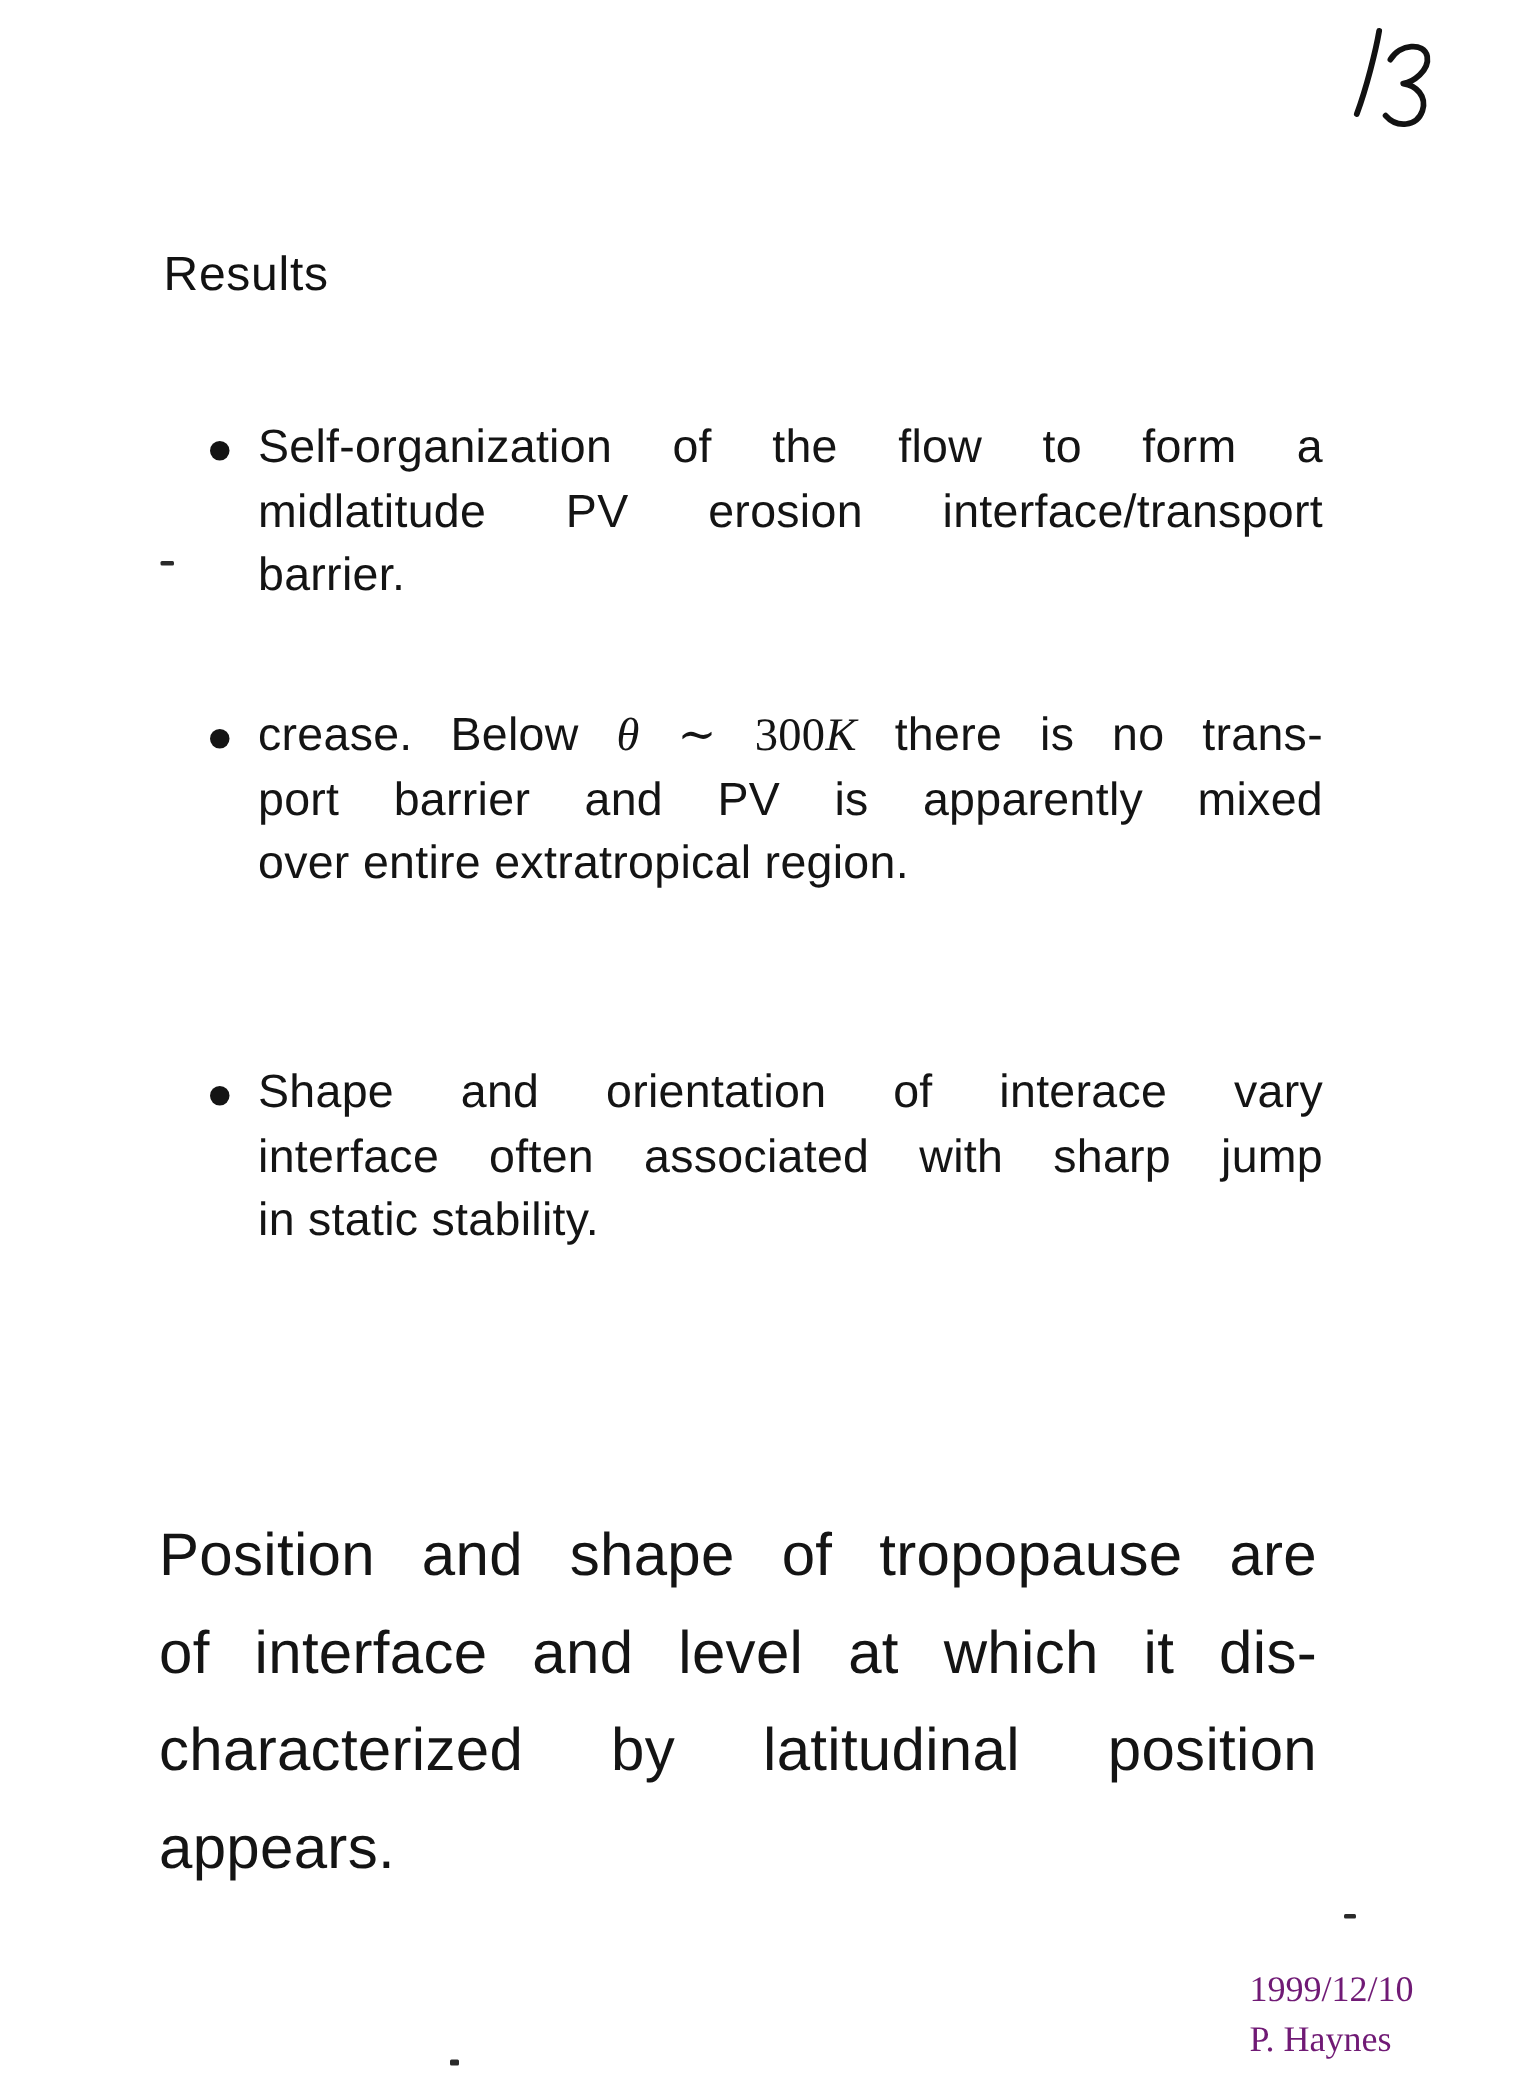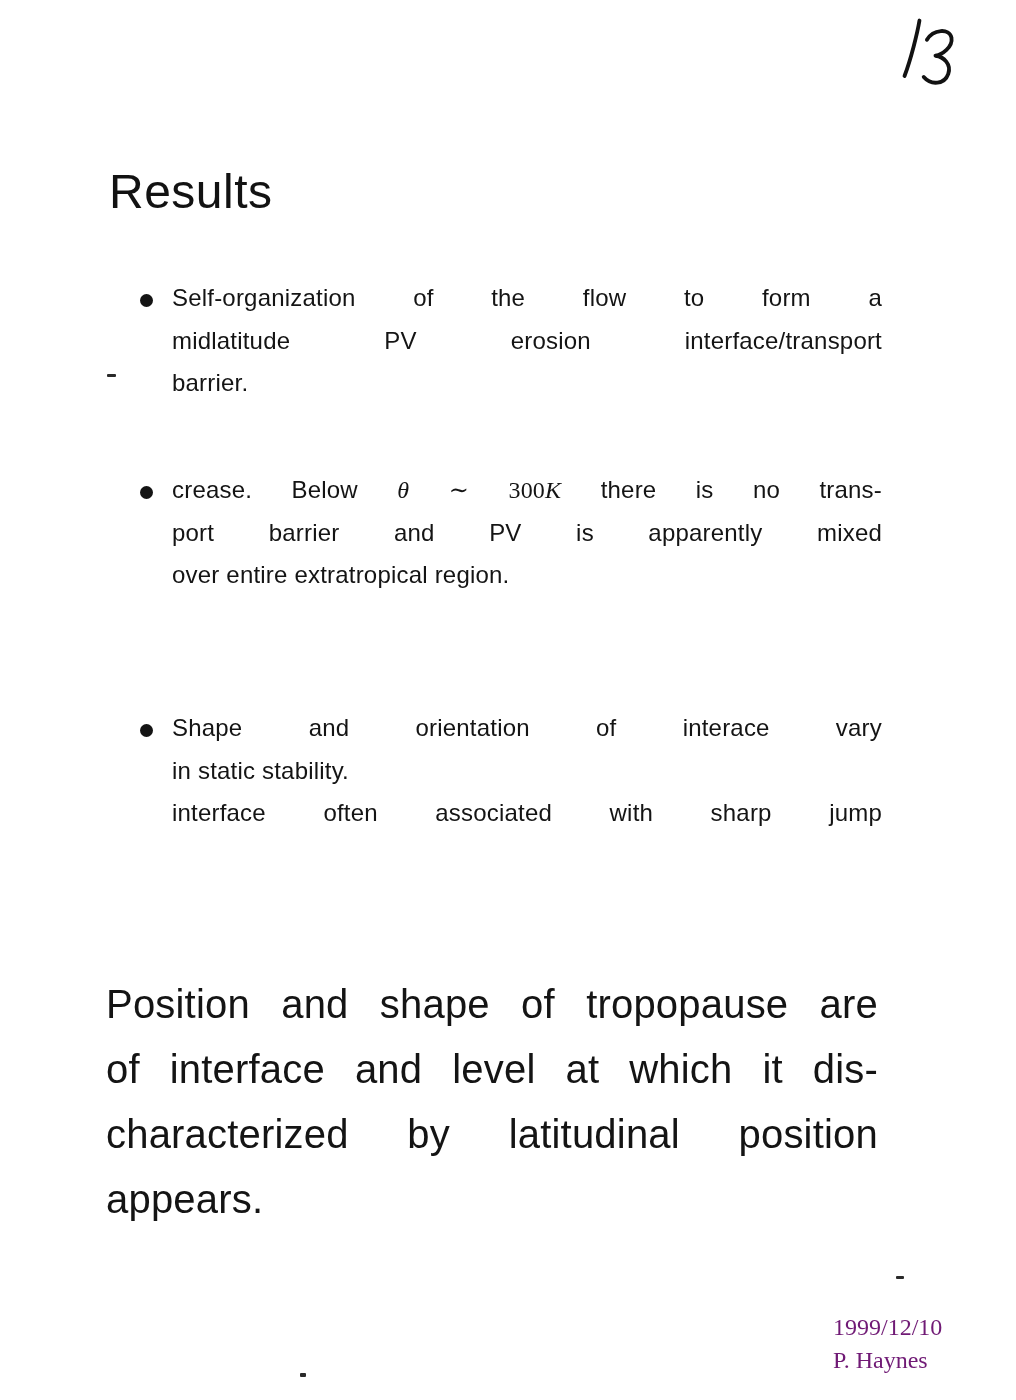--- a/index.html
+++ b/index.html
@@ -18,54 +18,54 @@
   .page-number { position: absolute; left: 890px; top: 12px; width: 76px; height: 80px; }
   .page-number svg { width: 100%; height: 100%; }
   .sr { position: absolute; width: 1px; height: 1px; overflow: hidden; clip-path: inset(50%); white-space: nowrap; }
 
   
   .title {
     position: absolute;
     left: 109px;
     top: 163px;
     margin: 0;
-    font-size: 48px;
+    font-size: 32px;
     font-weight: 500;
     line-height: 1.2;
     letter-spacing: 0.5px;
     color: #121212;
   }
 
   
   .bullet { position: absolute; left: 140px; width: 744px; }
   .bullet-1 { top: 277px; }
   .bullet-2 { top: 469px; }
   .bullet-3 { top: 707px; }
   .dot {
     position: absolute; left: 0; top: 17px;
     width: 13px; height: 13px; border-radius: 50%;
     background: #141414;
   }
   .btext { margin-left: 32px; width: 710px; }
   .line {
-    font-size: 24px;
+    font-size: 31px;
     line-height: 42.5px;
     letter-spacing: 0.2px;
     text-align: justify;
     text-align-last: justify;
     white-space: nowrap;
   }
   .line.last { text-align-last: left; }
 
   
   .seg-math { font-family: "Liberation Serif", "DejaVu Serif", serif; font-style: italic; }
   .seg-rm   { font-family: "Liberation Serif", "DejaVu Serif", serif; font-style: normal; }
 
   
-  .closing { position: absolute; left: 106px; top: 972px; width: 772px; }
+  .closing { position: absolute; left: 106px; top: 1005px; width: 772px; }
   .closing .line { font-size: 40px; line-height: 65px; letter-spacing: 0.2px; }
 
   
   .footer {
     position: absolute; left: 833px; top: 1311px;
     font-family: "Liberation Serif", "DejaVu Serif", serif;
     font-size: 24px; line-height: 33px; color: #701a75;
   }
 
   
@@ -106,22 +106,22 @@
         <div class="line"><span>crease. Below </span><span class="seg-math">θ</span><span> </span><span class="seg-rm">∼</span><span> </span><span class="seg-rm">300</span><span class="seg-math">K</span><span> there is no trans-</span></div>
         <div class="line"><span>port barrier and PV is apparently mixed</span></div>
         <div class="line last"><span>over entire extratropical region.</span></div>
       </div>
     </div>
 
     <div class="bullet bullet-3">
       <span class="dot"></span>
       <div class="btext">
         <div class="line"><span>Shape and orientation of interace vary</span></div>
+        <div class="line"><span>interface often associated with sharp jump</span></div>
         <div class="line last"><span>in static stability.</span></div>
-        <div class="line"><span>interface often associated with sharp jump</span></div>
       </div>
     </div>
 
   </section>
 
   <section class="closing">
     <div class="line"><span>Position and shape of tropopause are</span></div>
     <div class="line"><span>of interface and level at which it dis-</span></div>
     <div class="line"><span>characterized by latitudinal position</span></div>
     <div class="line last"><span>appears.</span></div>

